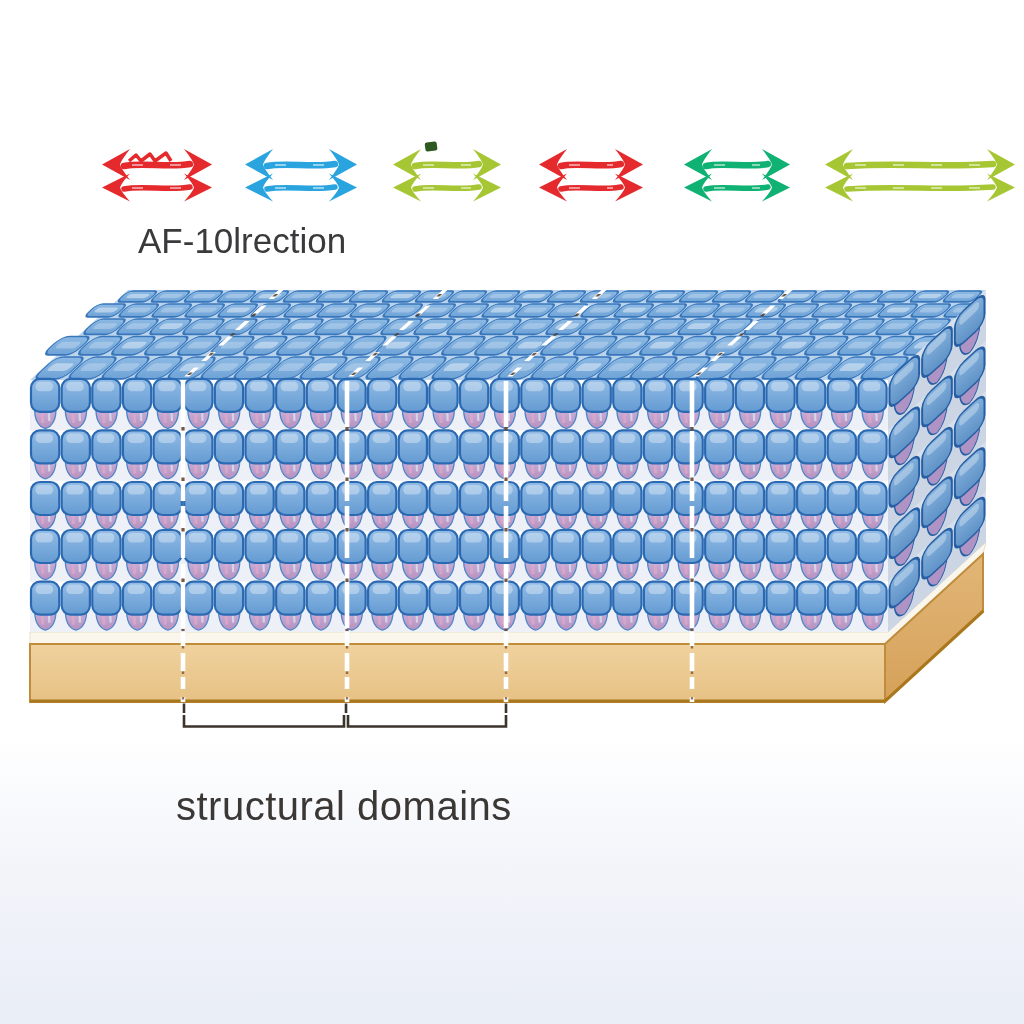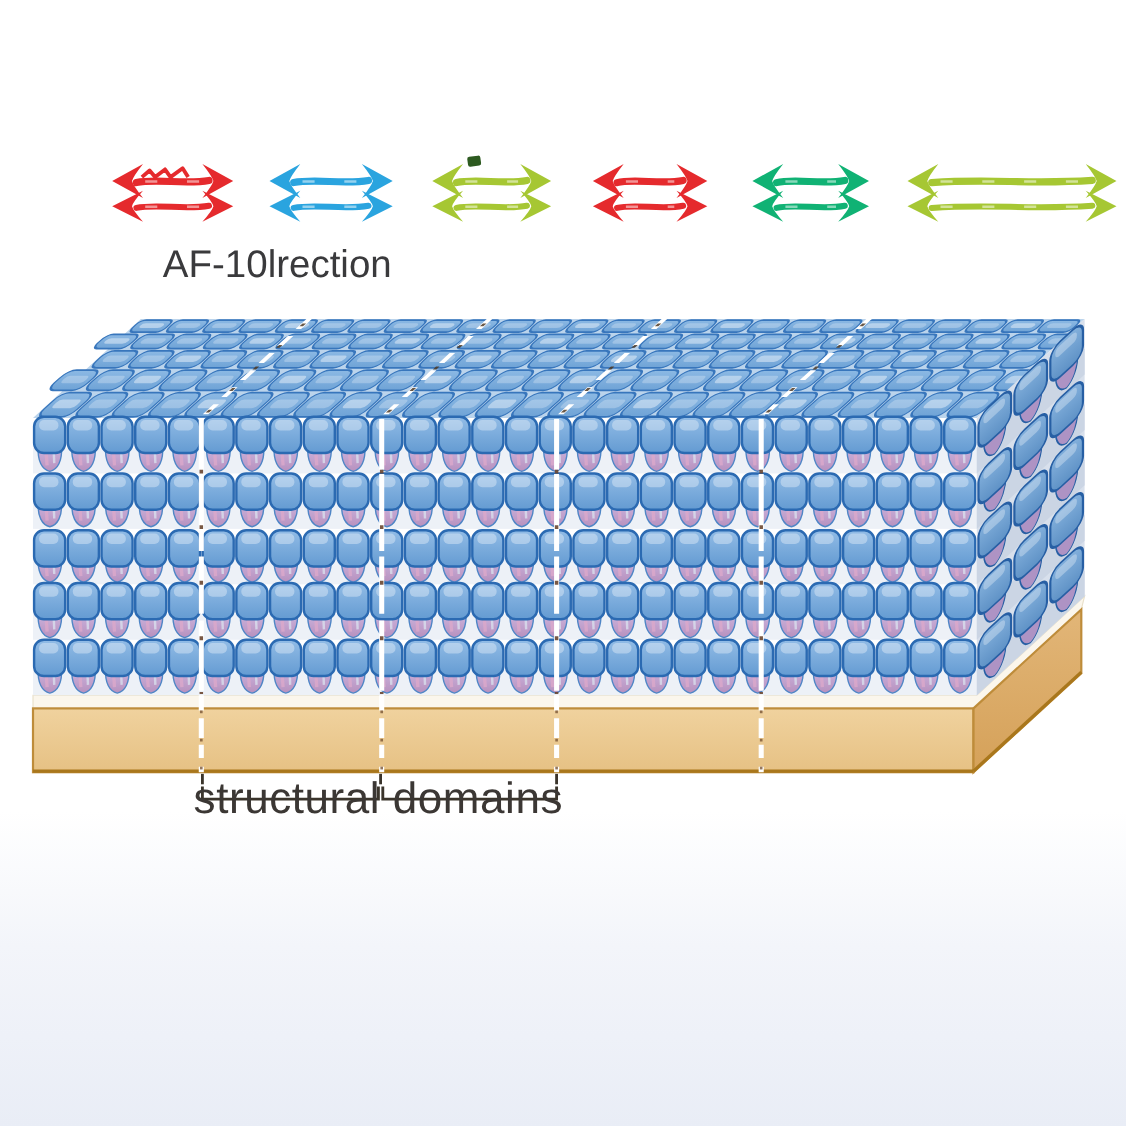--- a/index.html
+++ b/index.html
@@ -1,22 +1,22 @@
 <!DOCTYPE html>
 <html><head>
 <meta charset="utf-8">
 <style>
   html,body{margin:0;padding:0;}
   body{width:1024px;height:1024px;overflow:hidden;font-family:"Liberation Sans",sans-serif;}
   .canvas{position:relative;width:1024px;height:1024px;
     background:linear-gradient(180deg,#ffffff 0%,#ffffff 72%,#f3f5fa 84%,#e9edf6 100%);}
   svg{position:absolute;left:0;top:0;}
   .direction-label{position:absolute;left:138px;top:221px;font-size:35px;font-weight:400;
-    color:#3a3a3c;letter-spacing:0px;white-space:nowrap;margin-left:10px;}
-  .domains-label{position:absolute;left:176px;top:704px;font-size:40px;font-weight:400;
+    color:#3a3a3c;letter-spacing:0px;white-space:nowrap;}
+  .domains-label{position:absolute;left:176px;top:784px;font-size:40px;font-weight:400;
     color:#3b3734;letter-spacing:0.5px;white-space:nowrap;}
 </style>
 </head>
 <body>
 
 <div class="canvas">
   <svg id="scene" width="1024" height="1024" viewBox="0 0 1024 1024">
     <defs id="defs">
         <linearGradient id="headGrad" x1="0" y1="0" x2="0" y2="1">
           <stop offset="0%" stop-color="#92BCE6"></stop>

